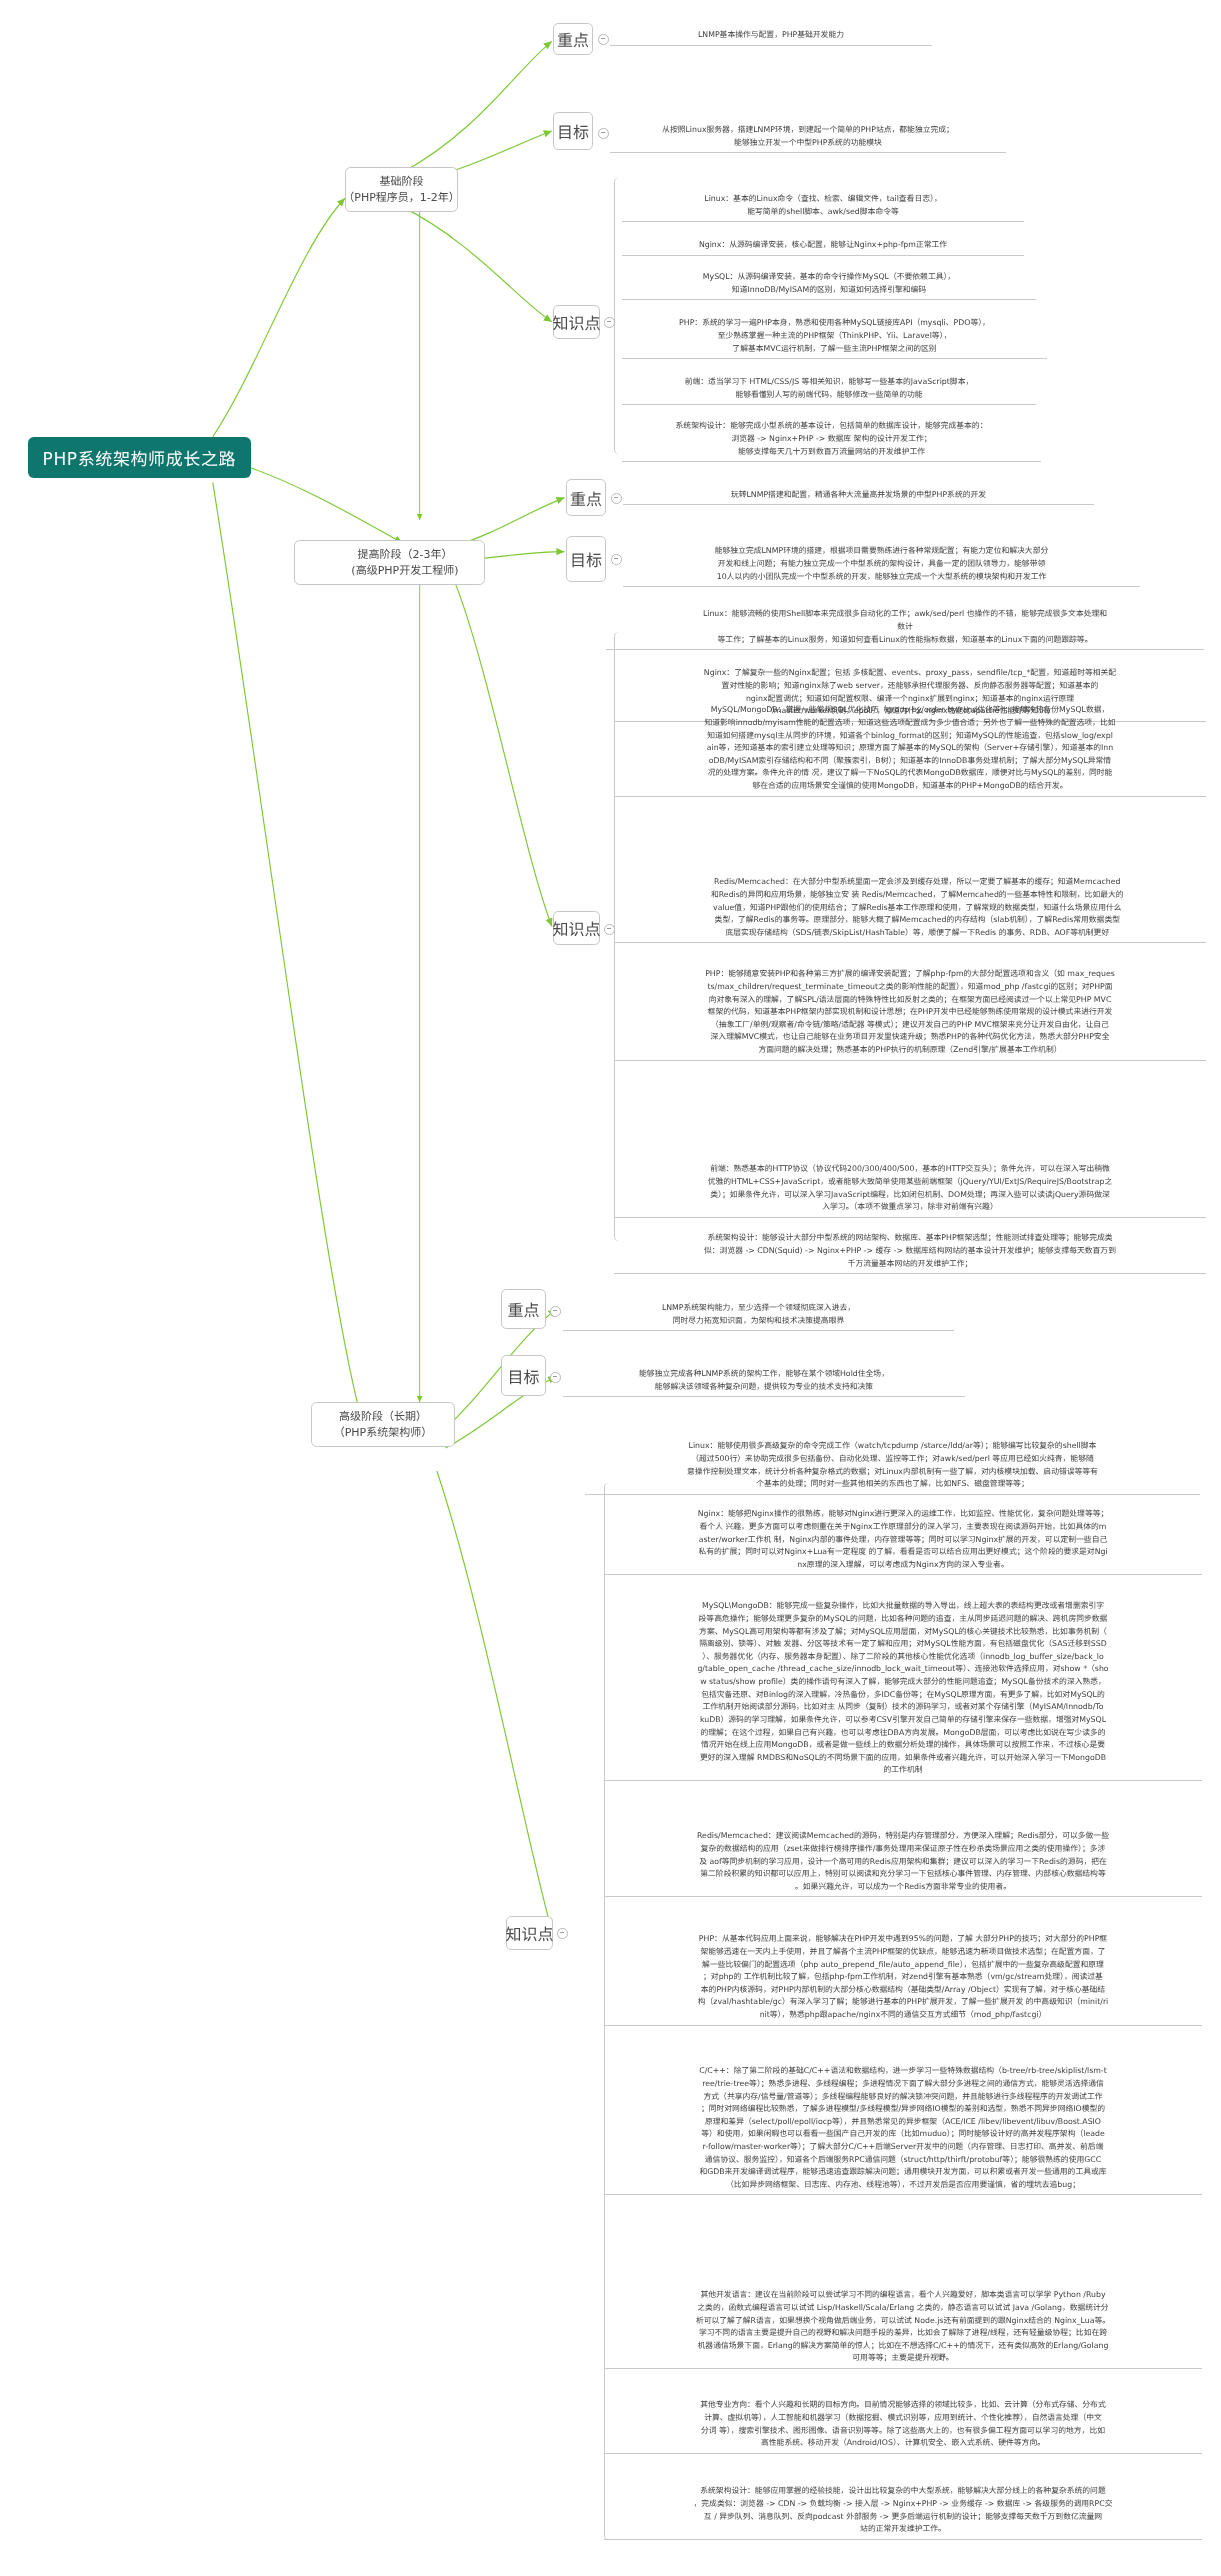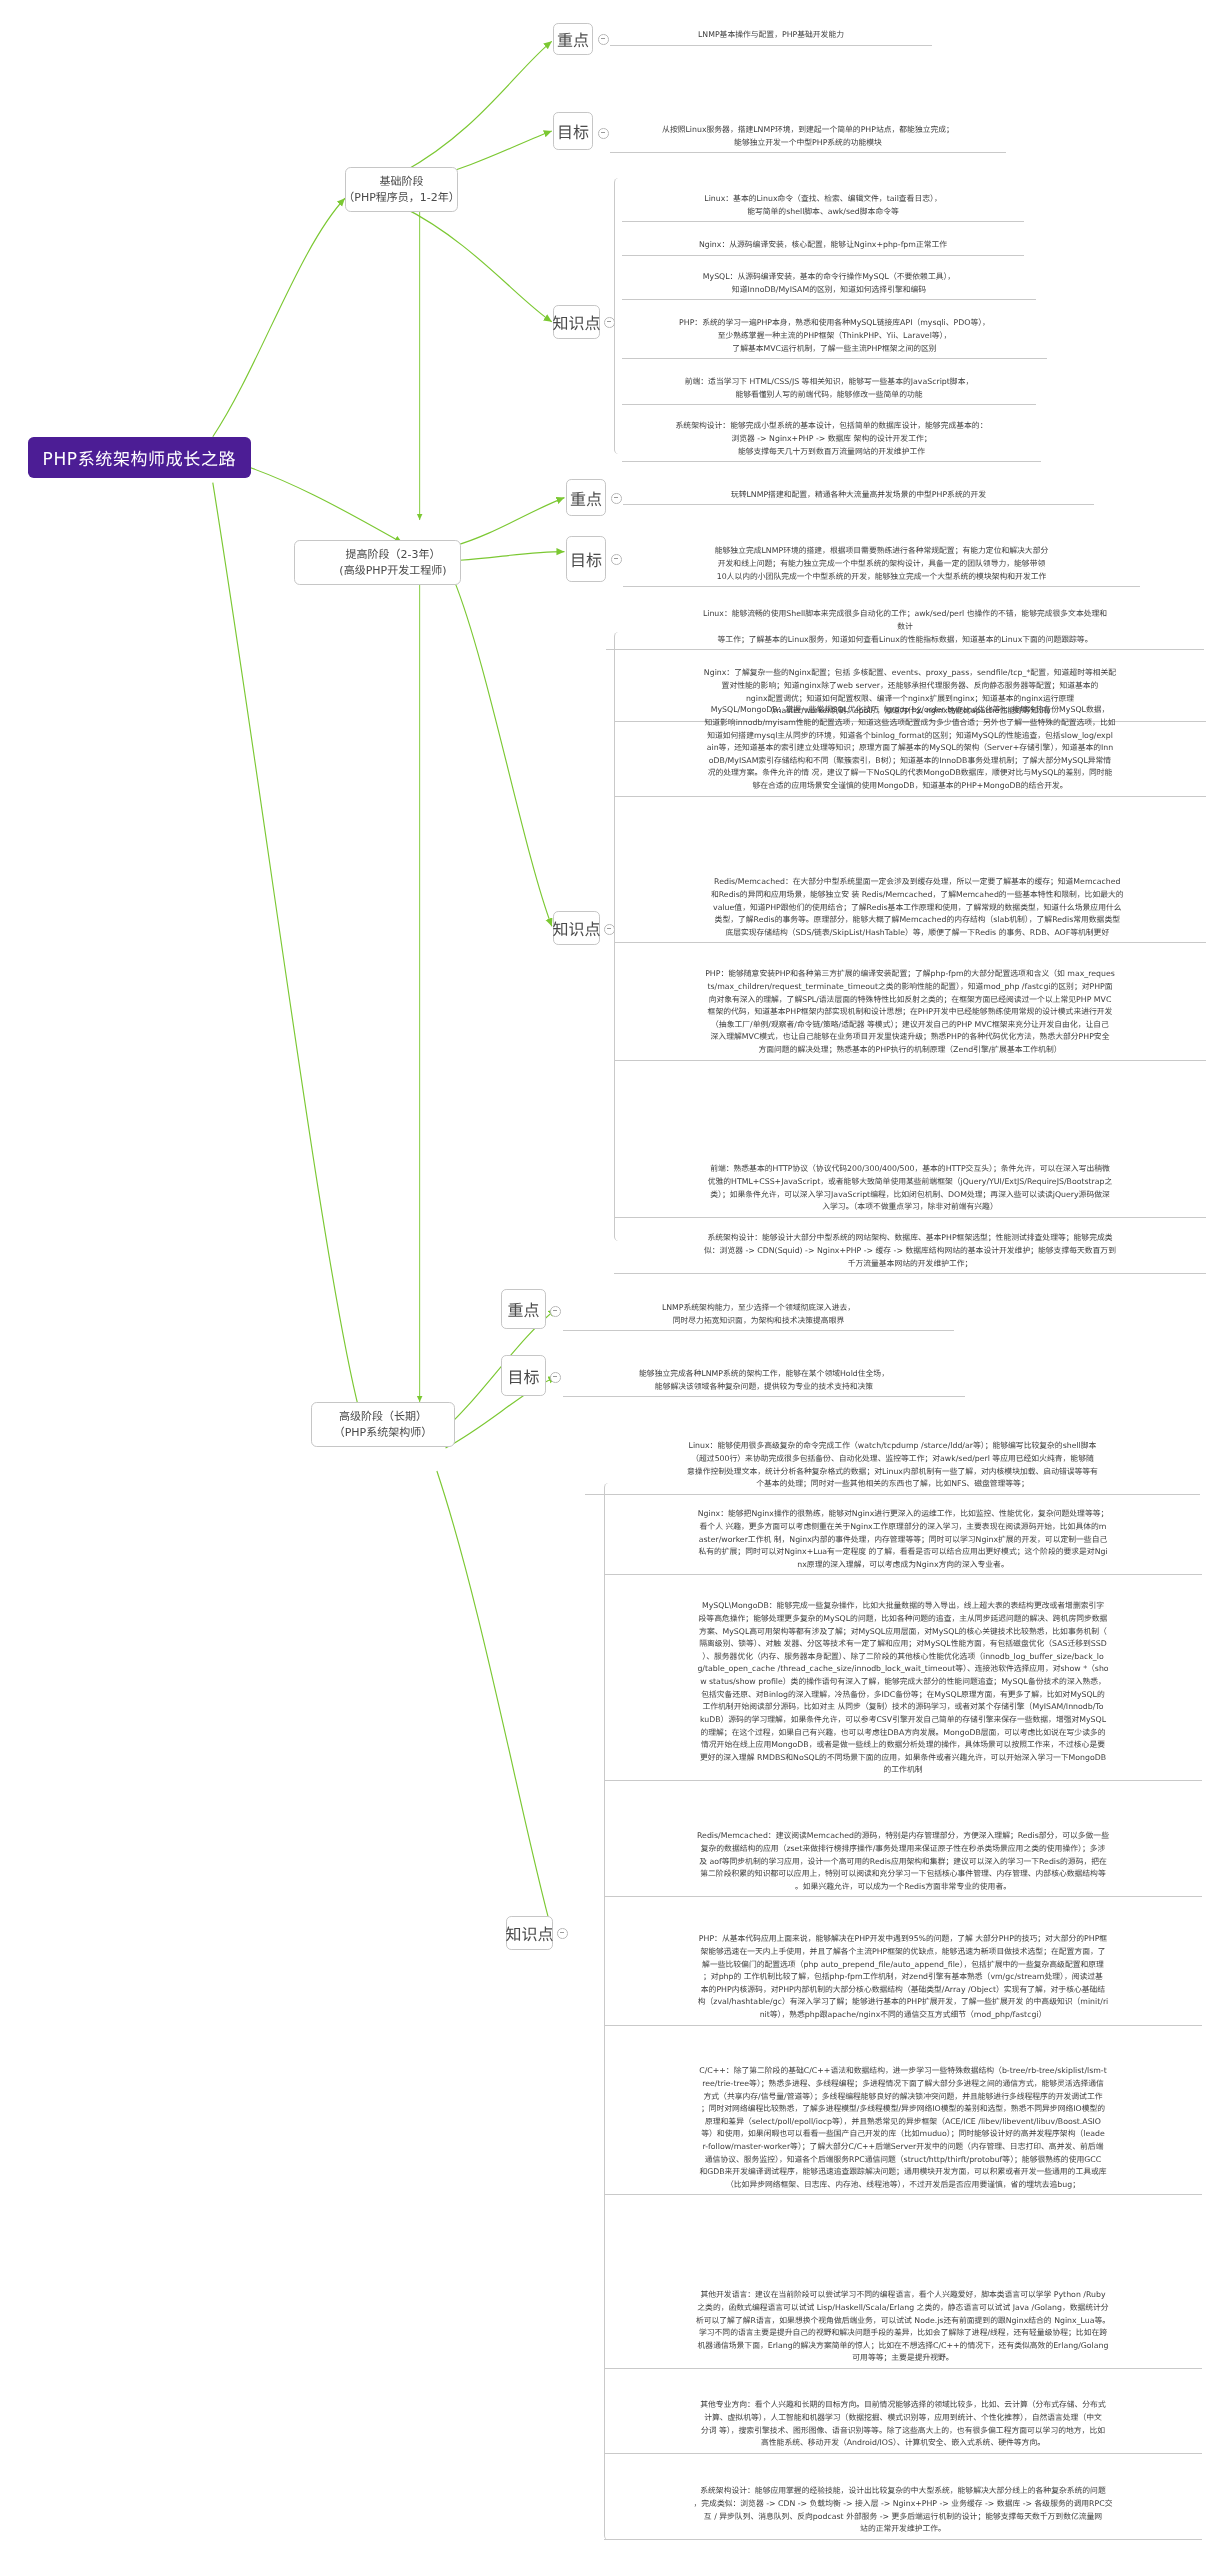--- a/index.html
+++ b/index.html
@@ -162,21 +162,21 @@
   </g>
 
   <g stroke="#7bc832" stroke-width="1.6" fill="none">
     <path d="M730,345 L730,905" marker-end="url(#arrowG)"></path>
     <path d="M730,1010 L730,2440" marker-end="url(#arrowG)"></path>
   </g>
 </svg>
 
 <div id="nodes">
 
-  <div class="node root-node" style="left: 27.6px; top: 437px; background: #4c1d95;">
+  <div class="node root-node" style="left: 27.6px; top: 437px; background: #0f766e;">
     <span>PHP系统架构师成长之路</span>
   </div>
 
   <div class="node stage-node" style="left:345px; top:167px; width:113px;">
     <span>基础阶段</span>
     <span>（PHP程序员，1-2年）</span>
   </div>
 
   <div class="node branch-node" style="left:553px; top:23px; width:40px; height:32px;">
     <span>重点</span>
@@ -220,21 +220,21 @@
   <div class="leaf just" style="left:622px; top:362px; width:414px; white-space:pre-line;">
     <span>前端：适当学习下 HTML/CSS/JS 等相关知识，能够写一些基本的JavaScript脚本，
 能够看懂别人写的前端代码，能够修改一些简单的功能</span>
   </div>
   <div class="leaf just" style="left:622px; top:406px; width:419px; white-space:pre-line;">
     <span>系统架构设计：能够完成小型系统的基本设计，包括简单的数据库设计，能够完成基本的：
 浏览器 -&gt; Nginx+PHP -&gt; 数据库 架构的设计开发工作；
 能够支撑每天几十万到数百万流量网站的开发维护工作</span>
   </div>
 
-  <div class="node stage-node" style="left:294px; top:540px; width:167px;padding-left:40px;">
+  <div class="node stage-node" style="left:294px; top:540px; width:191px;padding-left:40px;">
     <span>提高阶段（2-3年）</span>
     <span>(高级PHP开发工程师)</span>
   </div>
 
   <div class="node branch-node" style="left:566px; top:479px; width:40px; height:37px;">
     <span>重点</span>
   </div>
   <div class="toggle" style="left:611px; top:493px;"></div>
   <div class="leaf" style="left:623px; top:487px; width:471px;">
     <span>玩转LNMP搭建和配置，精通各种大流量高并发场景的中型PHP系统的开发</span>

